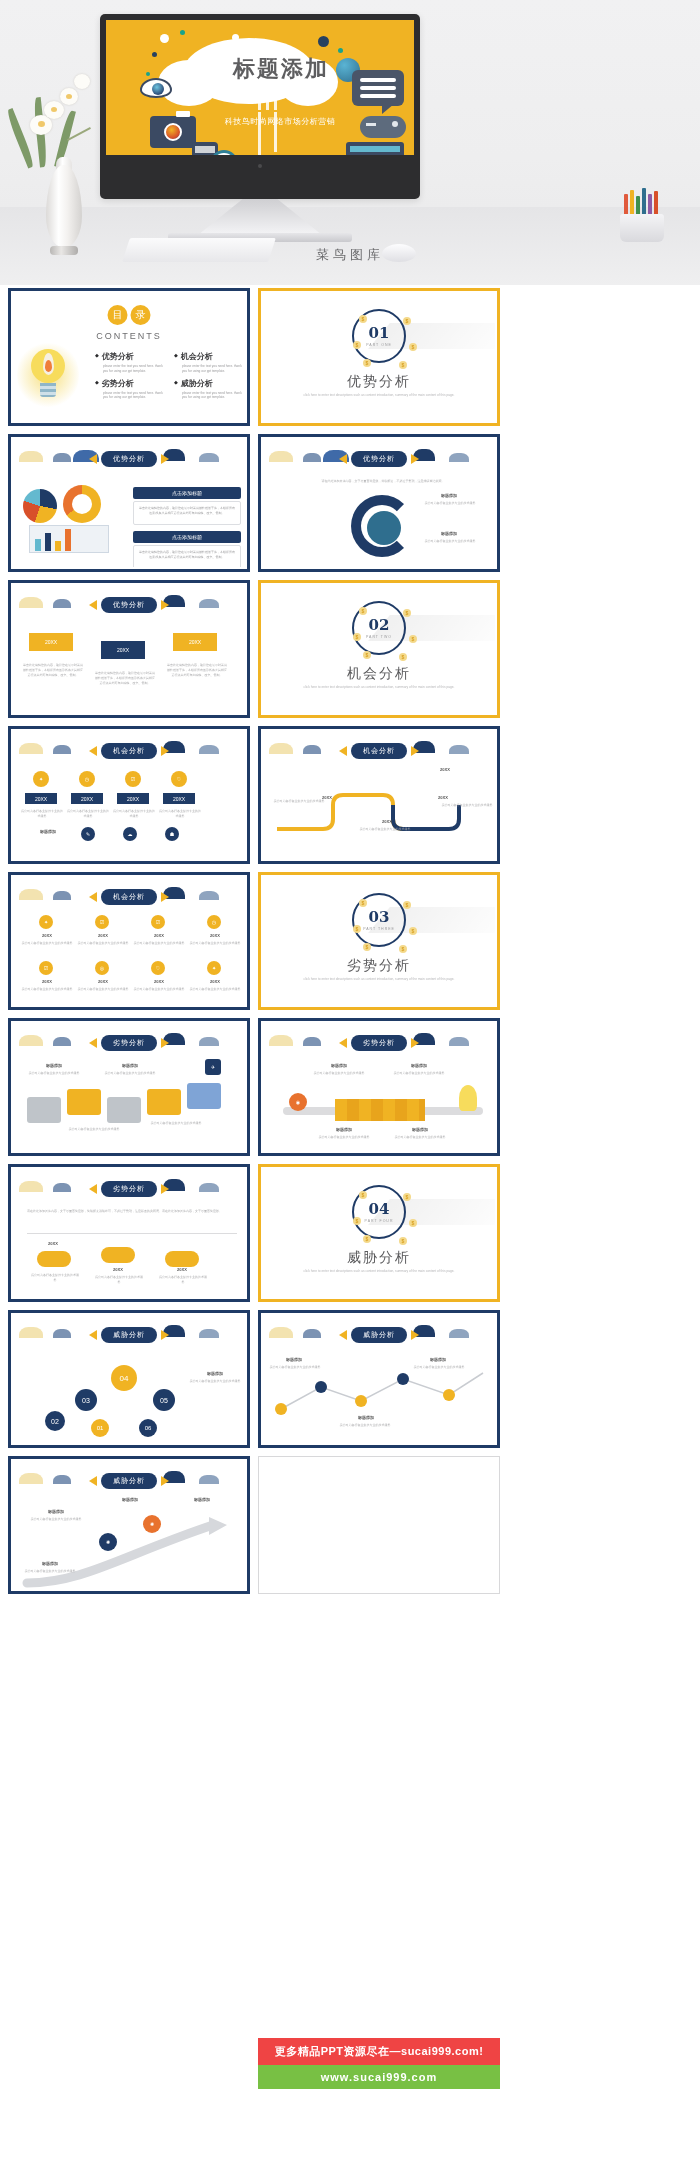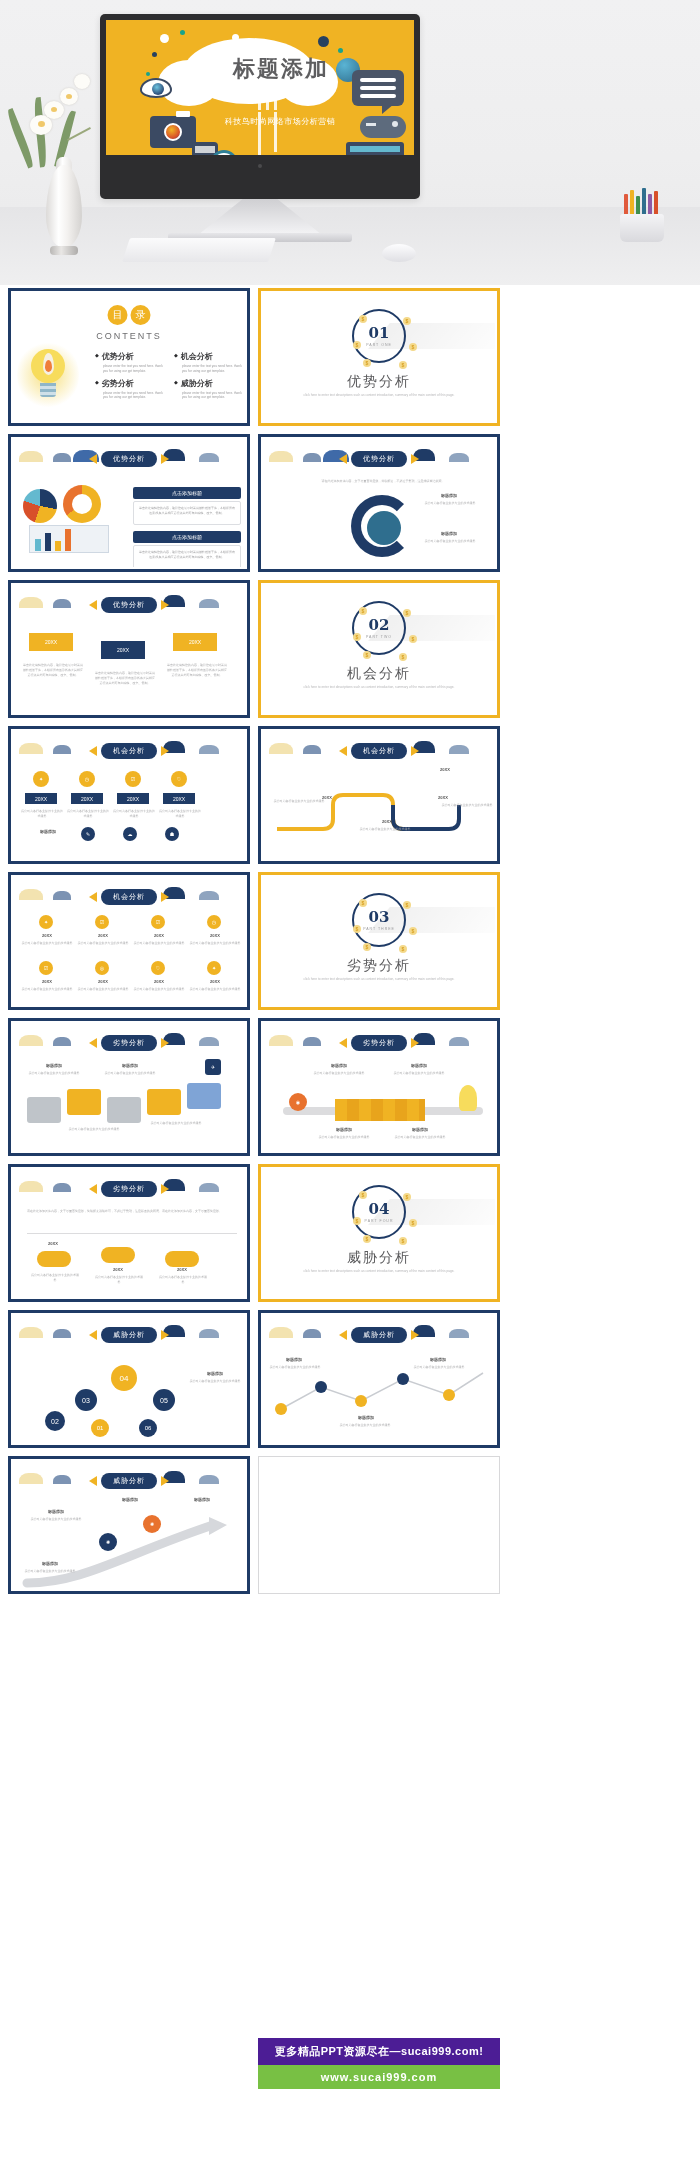--- a/index.html
+++ b/index.html
@@ -167,21 +167,21 @@
   .lbl { position:absolute; font-size:4px; color:#555; text-align:center; font-weight:700; }
   .ptxt { position:absolute; font-size:3px; color:#a7a7a9; text-align:center; line-height:1.6; }
   .ybox { position:absolute; background:#f0b323; color:#fff; font-size:5px;
         display:flex; align-items:center; justify-content:center; }
   .bbox { position:absolute; background:#1f3b66; color:#fff; font-size:5px;
         display:flex; align-items:center; justify-content:center; }
   .gline { position:absolute; background:#dcdcde; }
 
   
   .promo { position:absolute; left:258px; top:2038px; width:242px; }
-  .promo-1 { background:#4c1d95; color:#fff; font-size:11px; font-weight:700;
+  .promo-1 { background:#ef4444; color:#fff; font-size:11px; font-weight:700;
         text-align:center; padding:6px 0; letter-spacing:.5px; }
   .promo-2 { background:#78c044; color:#fff; font-size:11px; font-weight:700;
         text-align:center; padding:6px 0; letter-spacing:1px; }
 </style>
 </head>
 <body>
 
 <div class="page">
 
   <div class="hero">
@@ -267,20 +267,21 @@
     <div class="pencils">
       <div class="pen" style="left:4px;background:#e05a3c;"></div>
       <div class="pen" style="left:10px;height:30px;background:#f0b323;"></div>
       <div class="pen" style="left:16px;height:24px;background:#3f8f4f;"></div>
       <div class="pen" style="left:22px;height:32px;background:#2f6e8e;"></div>
       <div class="pen" style="left:28px;height:26px;background:#8e5ba6;"></div>
       <div class="pen" style="left:34px;height:29px;background:#d8502a;"></div>
       <div class="pencup"></div>
     </div>
 
+    <div class="brandline">菜鸟图库</div>
   </div>
 
   <div class="grid">
 
     <div class="srow">
       <div class="slide">
         <div class="slide-inner">
           <div class="bulb">
             <div class="bulb-glow"></div>
               <div class="bulb-g"></div>

